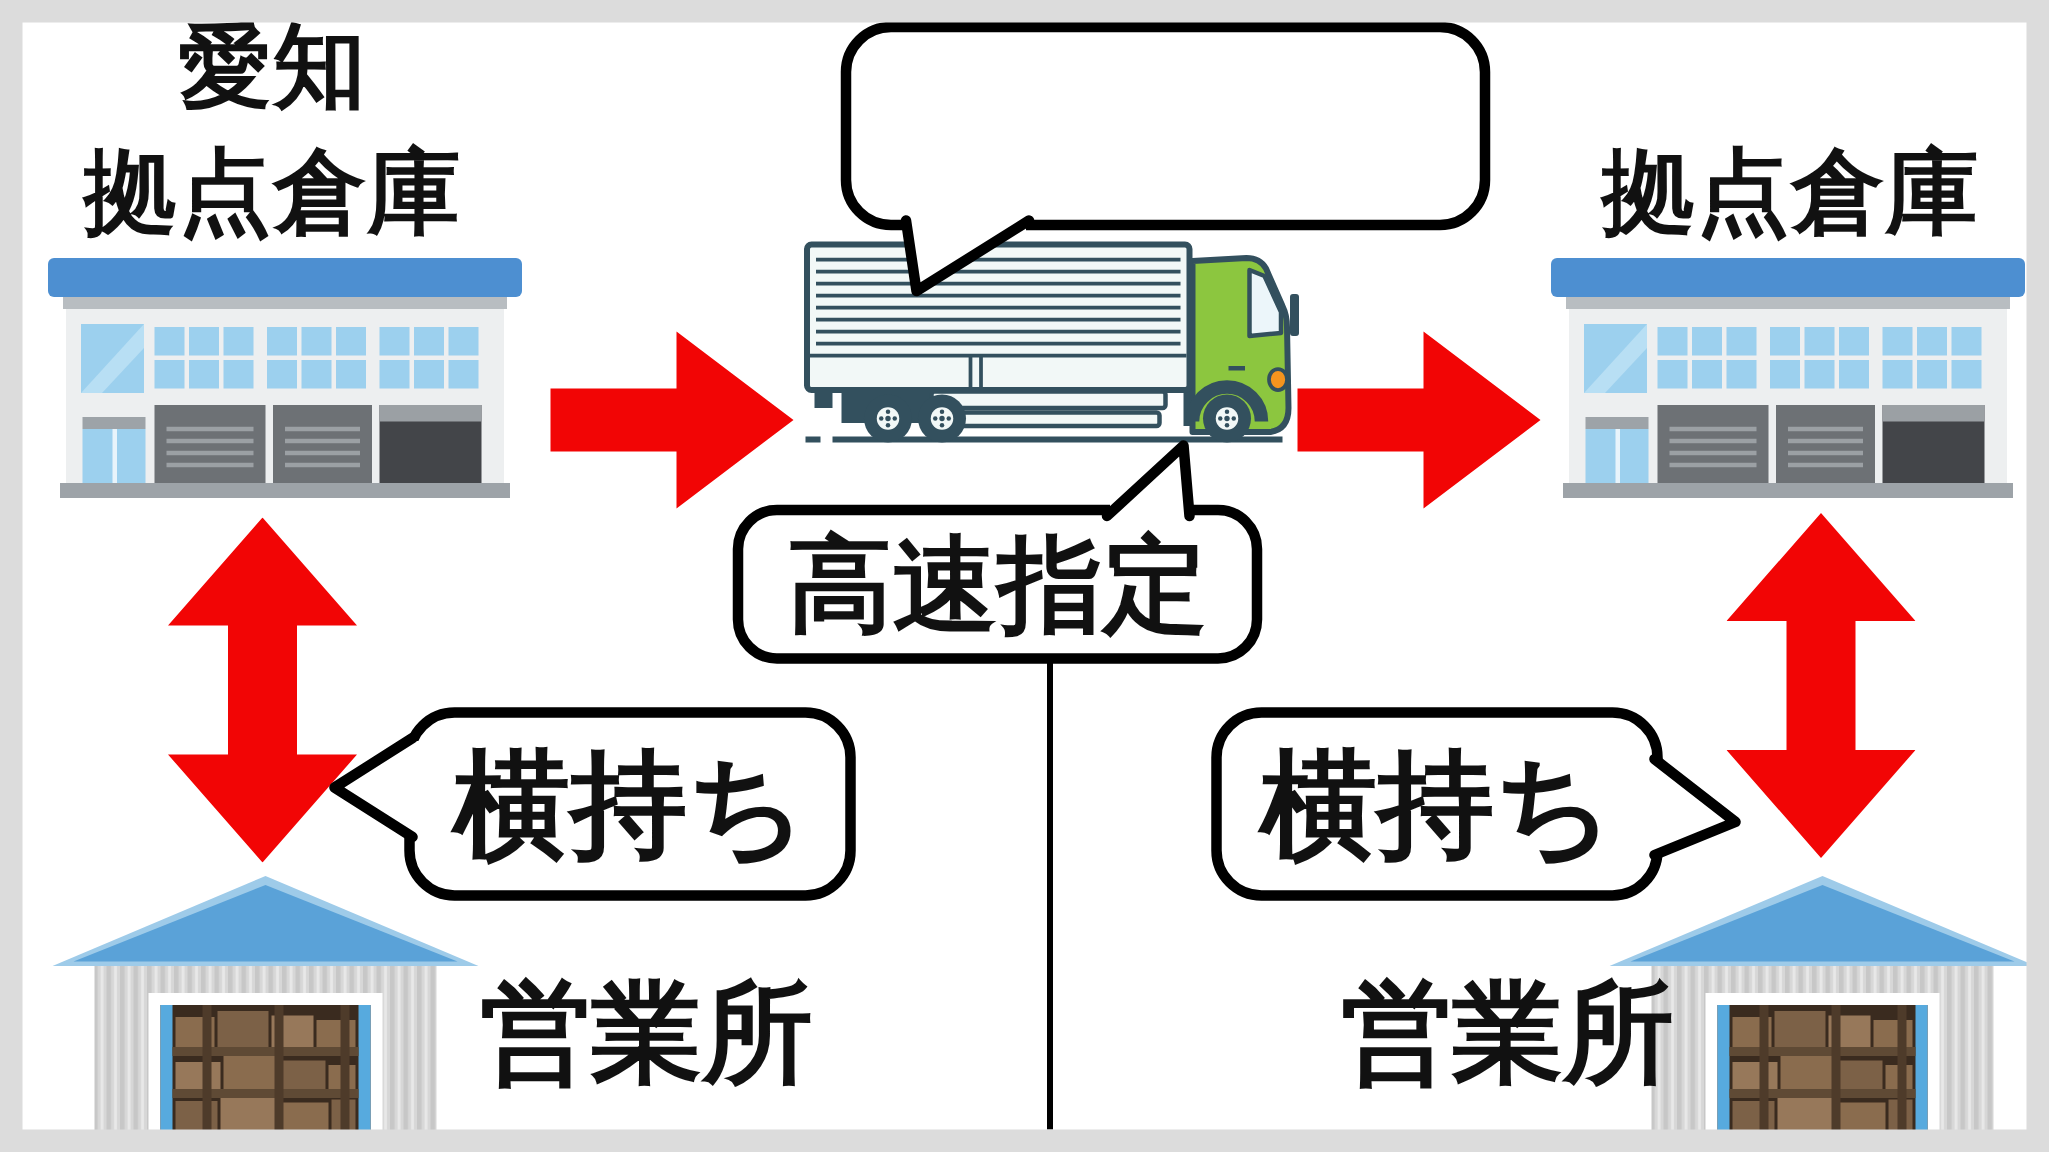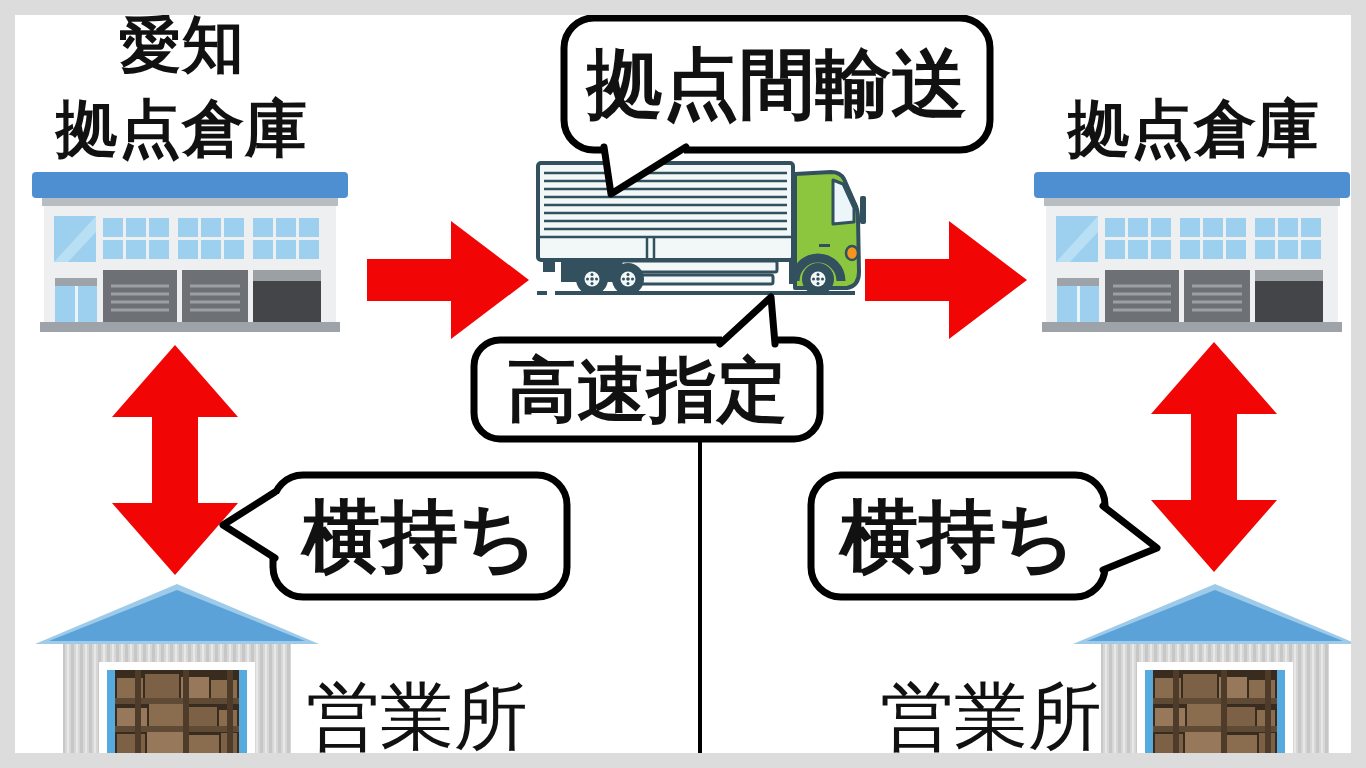--- a/index.html
+++ b/index.html
@@ -13,41 +13,41 @@
   .frame-left{left:0;top:0;width:15px;height:768px;}
   .frame-right{left:1351px;top:0;width:15px;height:768px;}
   
   .site-label{width:312px;text-align:center;font-weight:900;font-size:62px;line-height:1;
               letter-spacing:1px;z-index:5;}
   .site-left-1{left:26px;top:14px;}
   .site-left-2{left:26px;top:98px;}
   .site-right-1{left:1038px;top:14px;}
   .site-right-2{left:1038px;top:98px;}
   
-  .office-label{width:250px;text-align:center;font-weight:400;font-size:74px;line-height:1;z-index:5;margin-top:28px;}
+  .office-label{width:250px;text-align:right;font-weight:700;font-size:74px;line-height:1;z-index:5;}
   .office-left{left:292px;top:652px;}
   .office-right{left:866px;top:652px;}
   
   .building-left{left:32px;top:170px;width:316px;height:168px;z-index:4;}
   .building-right{left:1034px;top:170px;width:316px;height:168px;z-index:4;}
   .truck{left:533px;top:160px;width:342px;height:140px;z-index:4;}
   .shed-left{left:35px;top:584px;width:284px;height:170px;z-index:4;}
   .shed-right{left:1073px;top:584px;width:284px;height:170px;z-index:4;}
   .h-arrow-left{left:365px;top:215px;width:170px;height:130px;z-index:3;}
   .h-arrow-right{left:863px;top:215px;width:170px;height:130px;z-index:3;}
   .v-arrow-left{left:112px;top:345px;width:126px;height:230px;z-index:3;}
   .v-arrow-right{left:1151px;top:342px;width:126px;height:230px;z-index:3;}
   
   .bubble{z-index:20;}
   .bubble svg{position:absolute;left:0;top:0;}
   .bubble-text{position:absolute;display:flex;align-items:center;justify-content:center;
                font-weight:900;line-height:1;letter-spacing:0;}
   .bubble-trunk{left:560px;top:14px;width:436px;height:186px;}
   .bubble-trunk .bubble-text{left:4px;top:4px;width:426px;height:132px;font-size:76px;}
-  .bubble-highway{left:470px;top:292px;width:356px;height:158px;}
+  .bubble-highway{left:488px;top:292px;width:356px;height:158px;}
   .bubble-highway .bubble-text{left:4px;top:48px;width:346px;height:99px;font-size:70px;}
   .bubble-yoko-left{left:215px;top:470px;width:360px;height:135px;}
   .bubble-yoko-left .bubble-text{left:58px;top:5px;width:294px;height:122px;font-size:78px;}
   .bubble-yoko-right{left:805px;top:470px;width:360px;height:135px;}
   .bubble-yoko-right .bubble-text{left:6px;top:5px;width:294px;height:122px;font-size:78px;}
   .divider{left:698px;top:439px;width:4px;height:314px;background:#000;z-index:10;}
   .defs-holder{position:absolute;width:0;height:0;overflow:hidden;}
 </style>
 </head>
 <body>
@@ -233,21 +233,20 @@
     </svg>
 
   <div class="abs divider"></div>
 
   <div class="abs bubble bubble-trunk">
     <svg width="436" height="186" viewBox="0 0 436 186">
       <rect x="4" y="4" width="426" height="132" rx="30" fill="#fff" stroke="#000" stroke-width="7"></rect>
       <rect x="46" y="126" width="78" height="14" fill="#fff"></rect>
       <path d="M44,133 L51,180 L126,133" fill="#fff" stroke="#000" stroke-width="7" stroke-linecap="round" stroke-linejoin="round"></path>
     </svg>
-    <div class="bubble-text">拠点間輸送</div>
   </div>
 
   <div class="abs bubble bubble-highway">
     <svg width="356" height="158" viewBox="0 0 356 158">
       <rect x="4" y="48" width="346" height="99" rx="26" fill="#fff" stroke="#000" stroke-width="7"></rect>
       <rect x="252" y="42" width="52" height="13" fill="#fff"></rect>
       <path d="M250,52 L301,5 L305,52" fill="#fff" stroke="#000" stroke-width="7" stroke-linecap="round" stroke-linejoin="round"></path>
     </svg>
     <div class="bubble-text">高速指定</div>
   </div>

